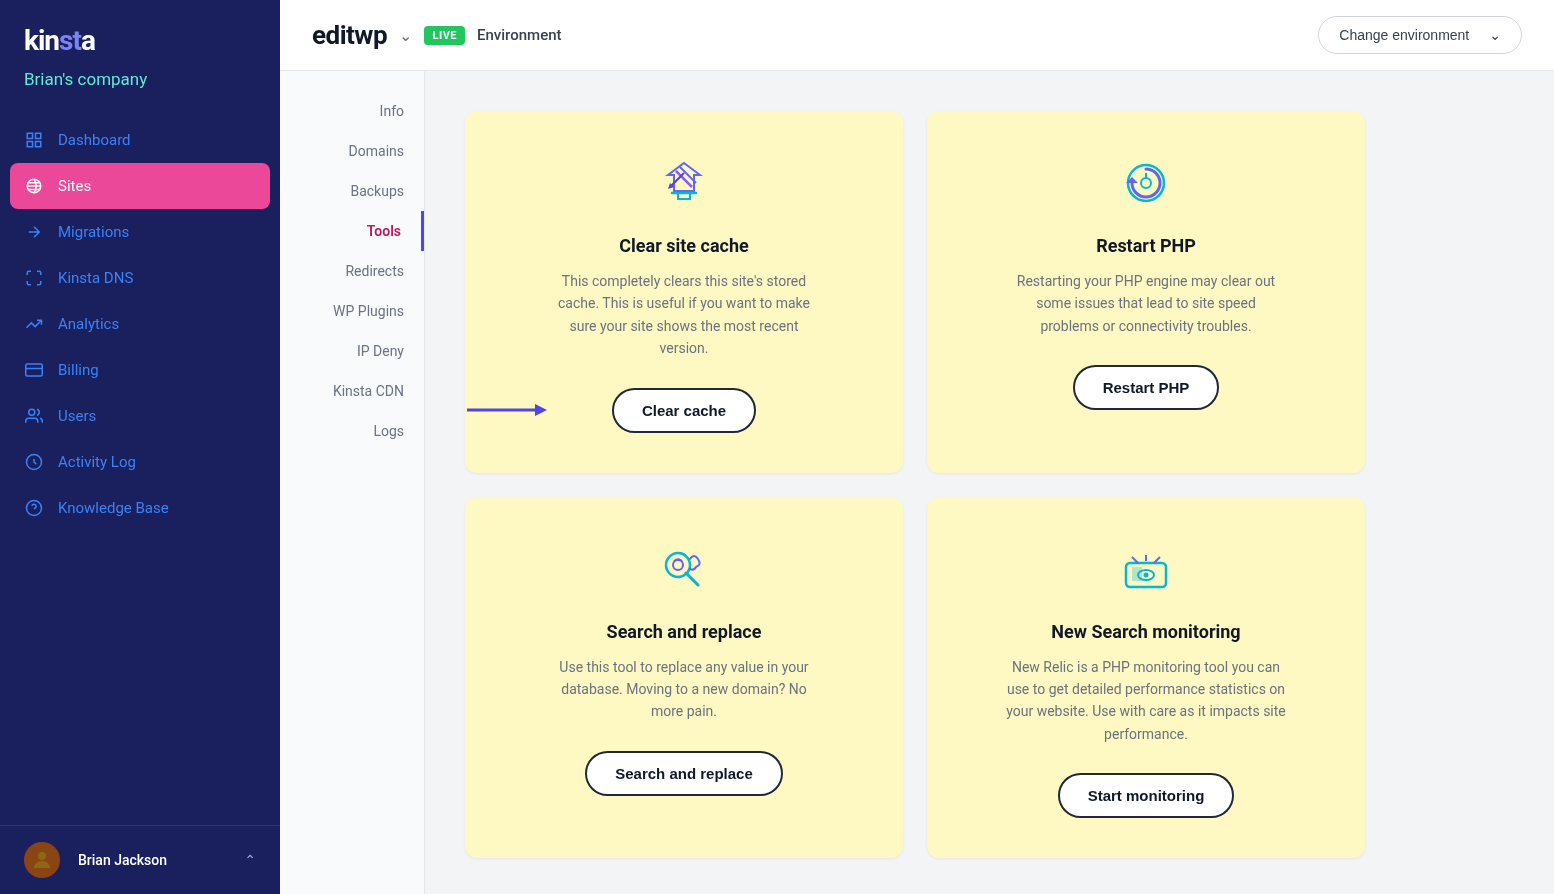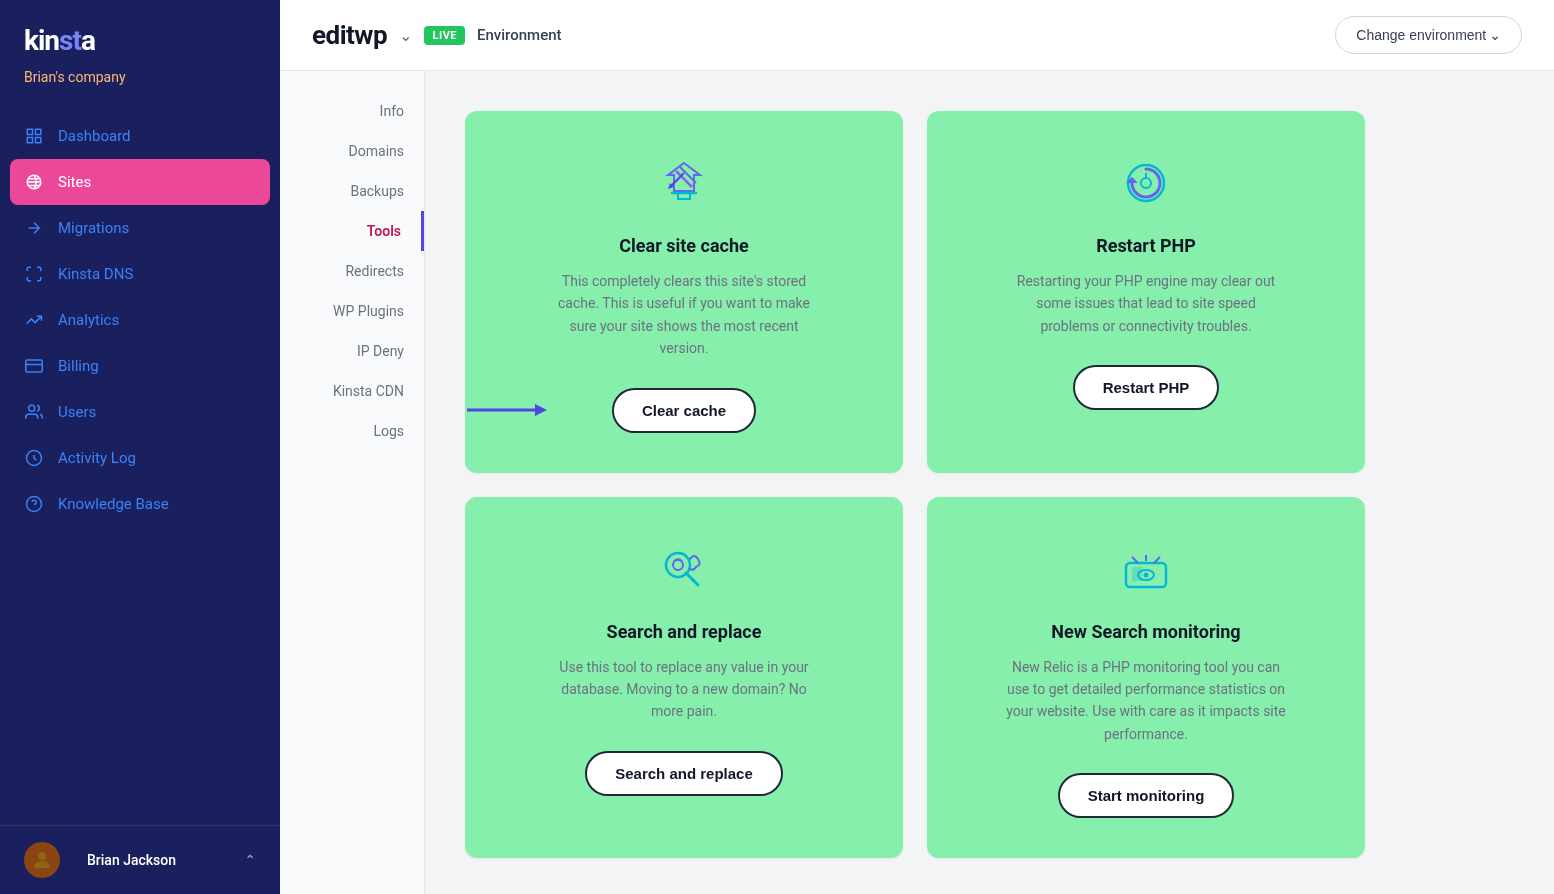--- a/index.html
+++ b/index.html
@@ -19,22 +19,22 @@
       padding: 24px 24px 8px 24px;
     }
     .logo-text {
       font-size: 28px;
       font-weight: 700;
       color: white;
       letter-spacing: -1px;
     }
     .logo-text span { color: #7c83f5; }
     .company-name {
-      color: #fdba74;
-      font-size: 14px;
+      color: #5eead4;
+      font-size: 17px;
       padding: 4px 24px 20px 24px;
     }
     .sidebar-nav {
       flex: 1;
       padding: 8px 0;
     }
     .nav-item {
       display: flex;
       align-items: center;
       padding: 13px 24px;
@@ -64,21 +64,21 @@
     .sidebar-footer {
       padding: 16px 24px;
       display: flex;
       align-items: center;
       justify-content: space-between;
       border-top: 1px solid rgba(255,255,255,0.1);
     }
     .user-info {
       display: flex;
       align-items: center;
-      gap: 27px;
+      gap: 18px;
     }
     .avatar {
       width: 36px;
       height: 36px;
       border-radius: 50%;
       background: #8b4513;
       display: flex;
       align-items: center;
       justify-content: center;
       font-size: 18px;
@@ -137,21 +137,21 @@
     .change-env-btn {
       border: 1.5px solid #d1d5db;
       border-radius: 25px;
       padding: 10px 20px;
       background: white;
       font-size: 14px;
       color: #374151;
       cursor: pointer;
       display: flex;
       align-items: center;
-      gap: 3px;
+      gap: 20px;
       font-weight: 500;
     }
 
     
     .content-area {
       display: flex;
       flex: 1;
       overflow: hidden;
     }
 
@@ -184,21 +184,21 @@
       overflow-y: auto;
       padding: 40px;
     }
     .tools-grid {
       display: grid;
       grid-template-columns: 1fr 1fr;
       gap: 24px;
       max-width: 900px;
     }
     .tool-card {
-      background: #86efac;
+      background: #fef9c3;
       border-radius: 12px;
       padding: 40px 32px;
       display: flex;
       flex-direction: column;
       align-items: center;
       text-align: center;
       box-shadow: 0 1px 3px rgba(0,0,0,0.06);
     }
     .tool-icon {
       width: 64px;

